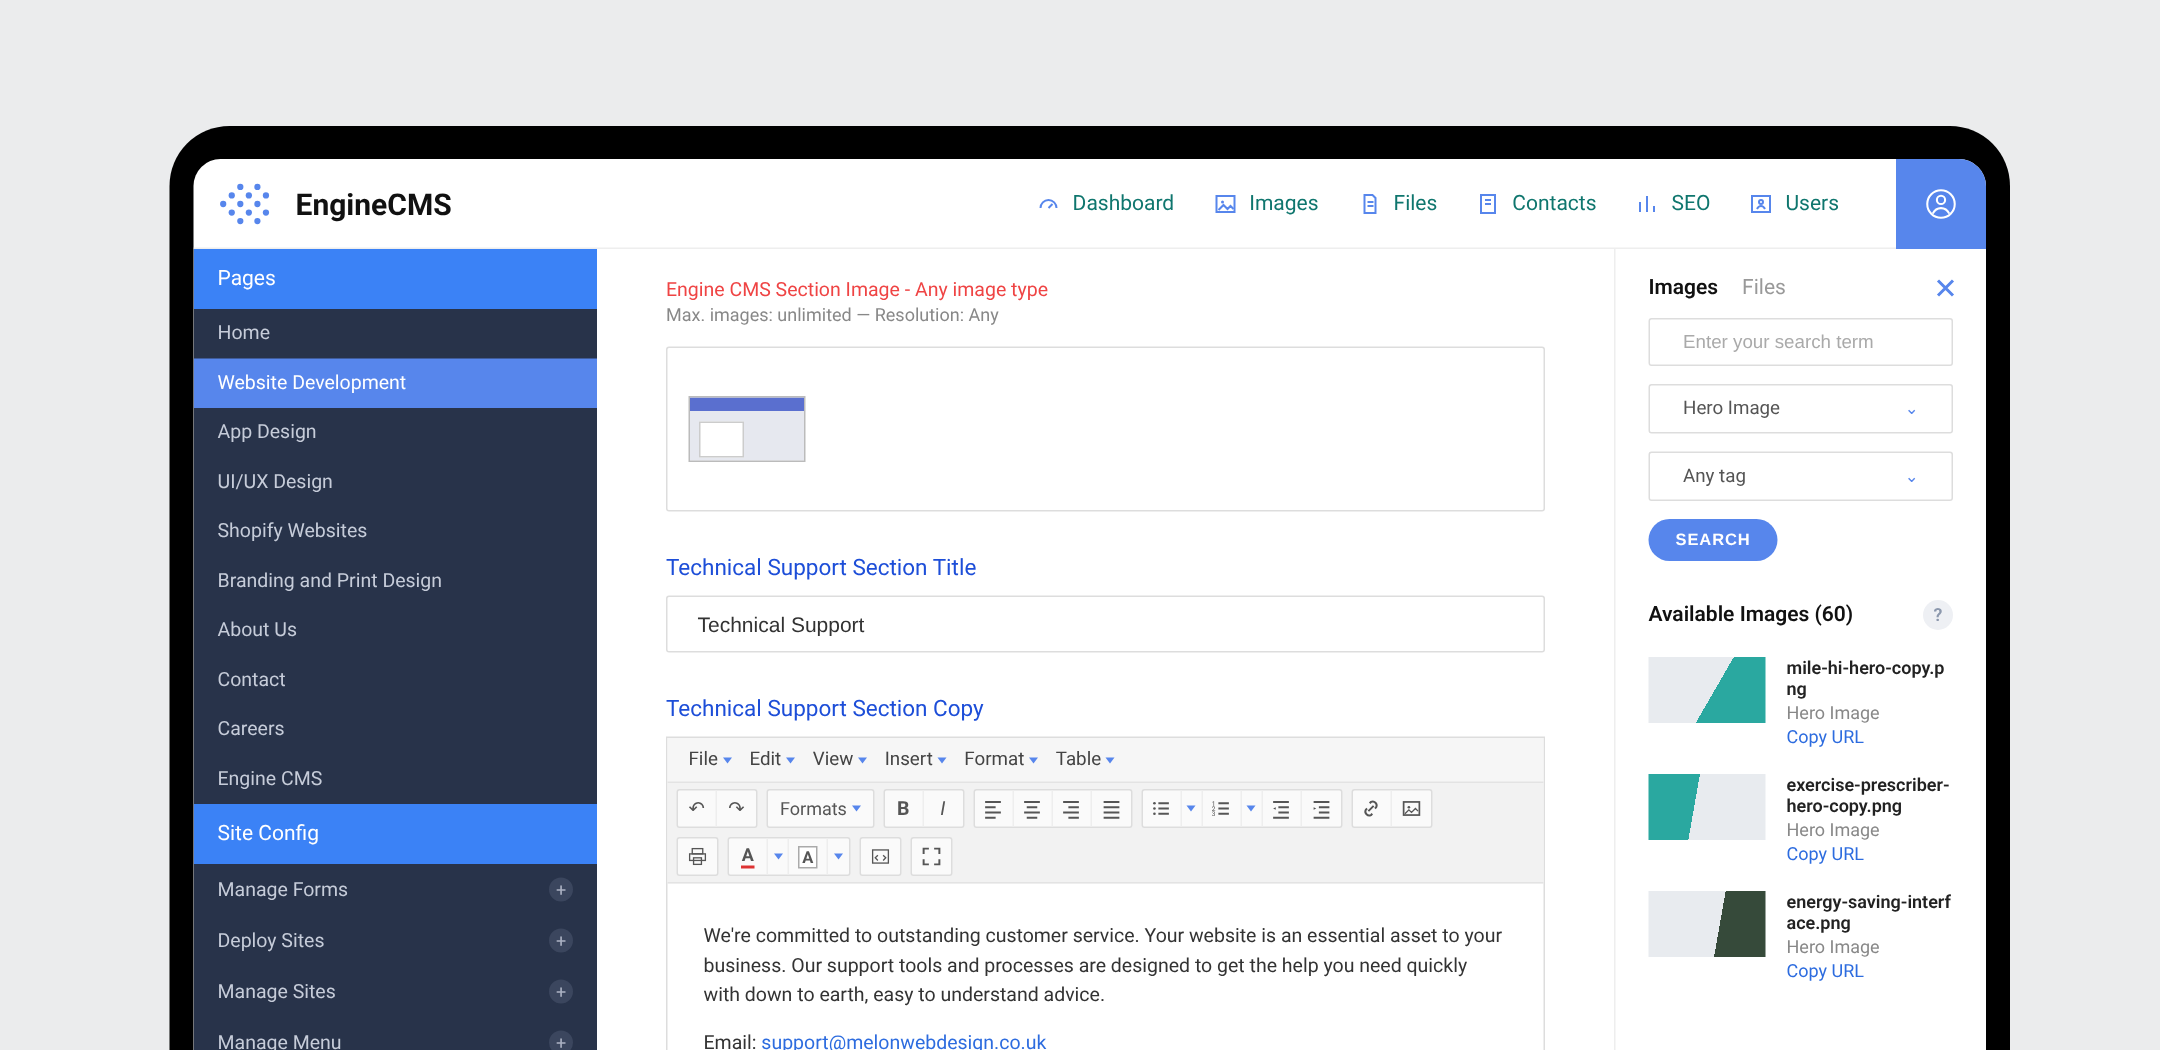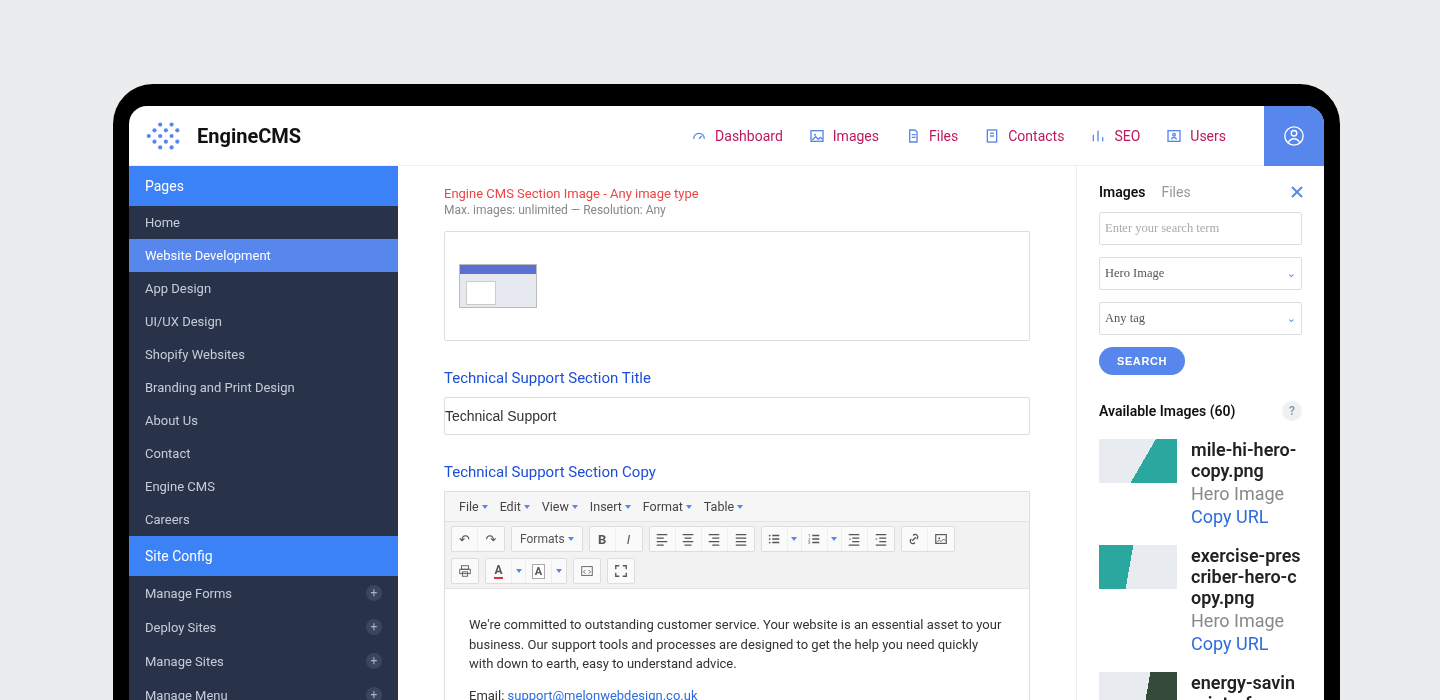--- a/index.html
+++ b/index.html
@@ -60,21 +60,21 @@
     display: flex;
     align-items: center;
     gap: 26px;
     padding-right: 0;
   }
   .topnav-item {
     display: flex;
     align-items: center;
     gap: 8px;
     font-size: 14px;
-    color: #be185d;
+    color: #0f766e;
     cursor: pointer;
   }
   .topnav-item svg { width: 16px; height: 16px; }
   .avatar-box {
     width: 60px;
     height: 60px;
     background: #5786ec;
     display: flex;
     align-items: center;
     justify-content: center;
@@ -161,21 +161,21 @@
   }
   .section-label {
     font-size: 15px;
     color: #1d4ed8;
     margin-top: 28px;
     margin-bottom: 10px;
   }
   .text-input {
     width: 100%;
     border: 1px solid #ddd;
-    padding: 10px 0;
+    padding: 10px 20px;
     font-size: 14px;
     border-radius: 2px;
     color: #333;
   }
   .editor {
     border: 1px solid #ddd;
     margin-top: 0;
   }
   .editor-menubar {
     display: flex;
@@ -257,28 +257,27 @@
     position: absolute;
     right: 20px;
     top: 18px;
     color: #5786ec;
     cursor: pointer;
     font-size: 16px;
   }
   .rp-input, .rp-select {
     width: 100%;
     border: 1px solid #ddd;
-    padding: 8px 5px;
+    padding: 8px 22px;
     font-size: 12.5px;
     border-radius: 2px;
     margin-top: 12px;
     color: #555;
     background: #fff;
     position: relative;
-    font-family: Liberation Serif, serif;
   }
   .rp-select { display:flex; justify-content:space-between; align-items:center; cursor:pointer; }
   .rp-select .chev { color: #5786ec; font-size: 11px; }
   .rp-search-btn {
     margin-top: 12px;
     background: #5786ec;
     color: #fff;
     border: none;
     border-radius: 16px;
     padding: 8px 18px;
@@ -315,21 +314,21 @@
     width: 78px;
     height: 44px;
     background: #d9dde5;
     flex-shrink: 0;
     position: relative;
     overflow: hidden;
   }
   .rp-thumb.th1 { background: linear-gradient(120deg,#e8ebef 0 55%, #2aa8a0 55% 100%); }
   .rp-thumb.th2 { background: linear-gradient(100deg,#2aa8a0 0 40%, #e8ebef 40% 100%); }
   .rp-thumb.th3 { background: linear-gradient(100deg,#e8ebef 0 60%, #364a3a 60% 100%); }
-  .rp-meta { font-size: 18px; }
+  .rp-meta { font-size: 12px; }
   .rp-name { font-weight: 600; color: #222; word-break: break-all; }
   .rp-cat { color: #888; margin-top: 2px; }
   .rp-link { color: #2d6cdf; margin-top: 2px; cursor: pointer; }
   ::placeholder { color: #aaa; }
 </style>
 </head>
 <body>
 
 <div class="device-frame">
   <div class="screen">
@@ -433,24 +432,24 @@
         <div class="sidebar-item">
             <span>Branding and Print Design</span>
           </div>
         <div class="sidebar-item">
             <span>About Us</span>
           </div>
         <div class="sidebar-item">
             <span>Contact</span>
           </div>
         <div class="sidebar-item">
+            <span>Careers</span>
+          </div>
+        <div class="sidebar-item">
             <span>Engine CMS</span>
-          </div>
-        <div class="sidebar-item">
-            <span>Careers</span>
           </div>
 
         <div class="sidebar-header">Site Config</div>
         <div class="sidebar-item">
           <span>Manage Forms</span>
           <span class="plus">+</span>
         </div>
         <div class="sidebar-item">
           <span>Deploy Sites</span>
           <span class="plus">+</span>

